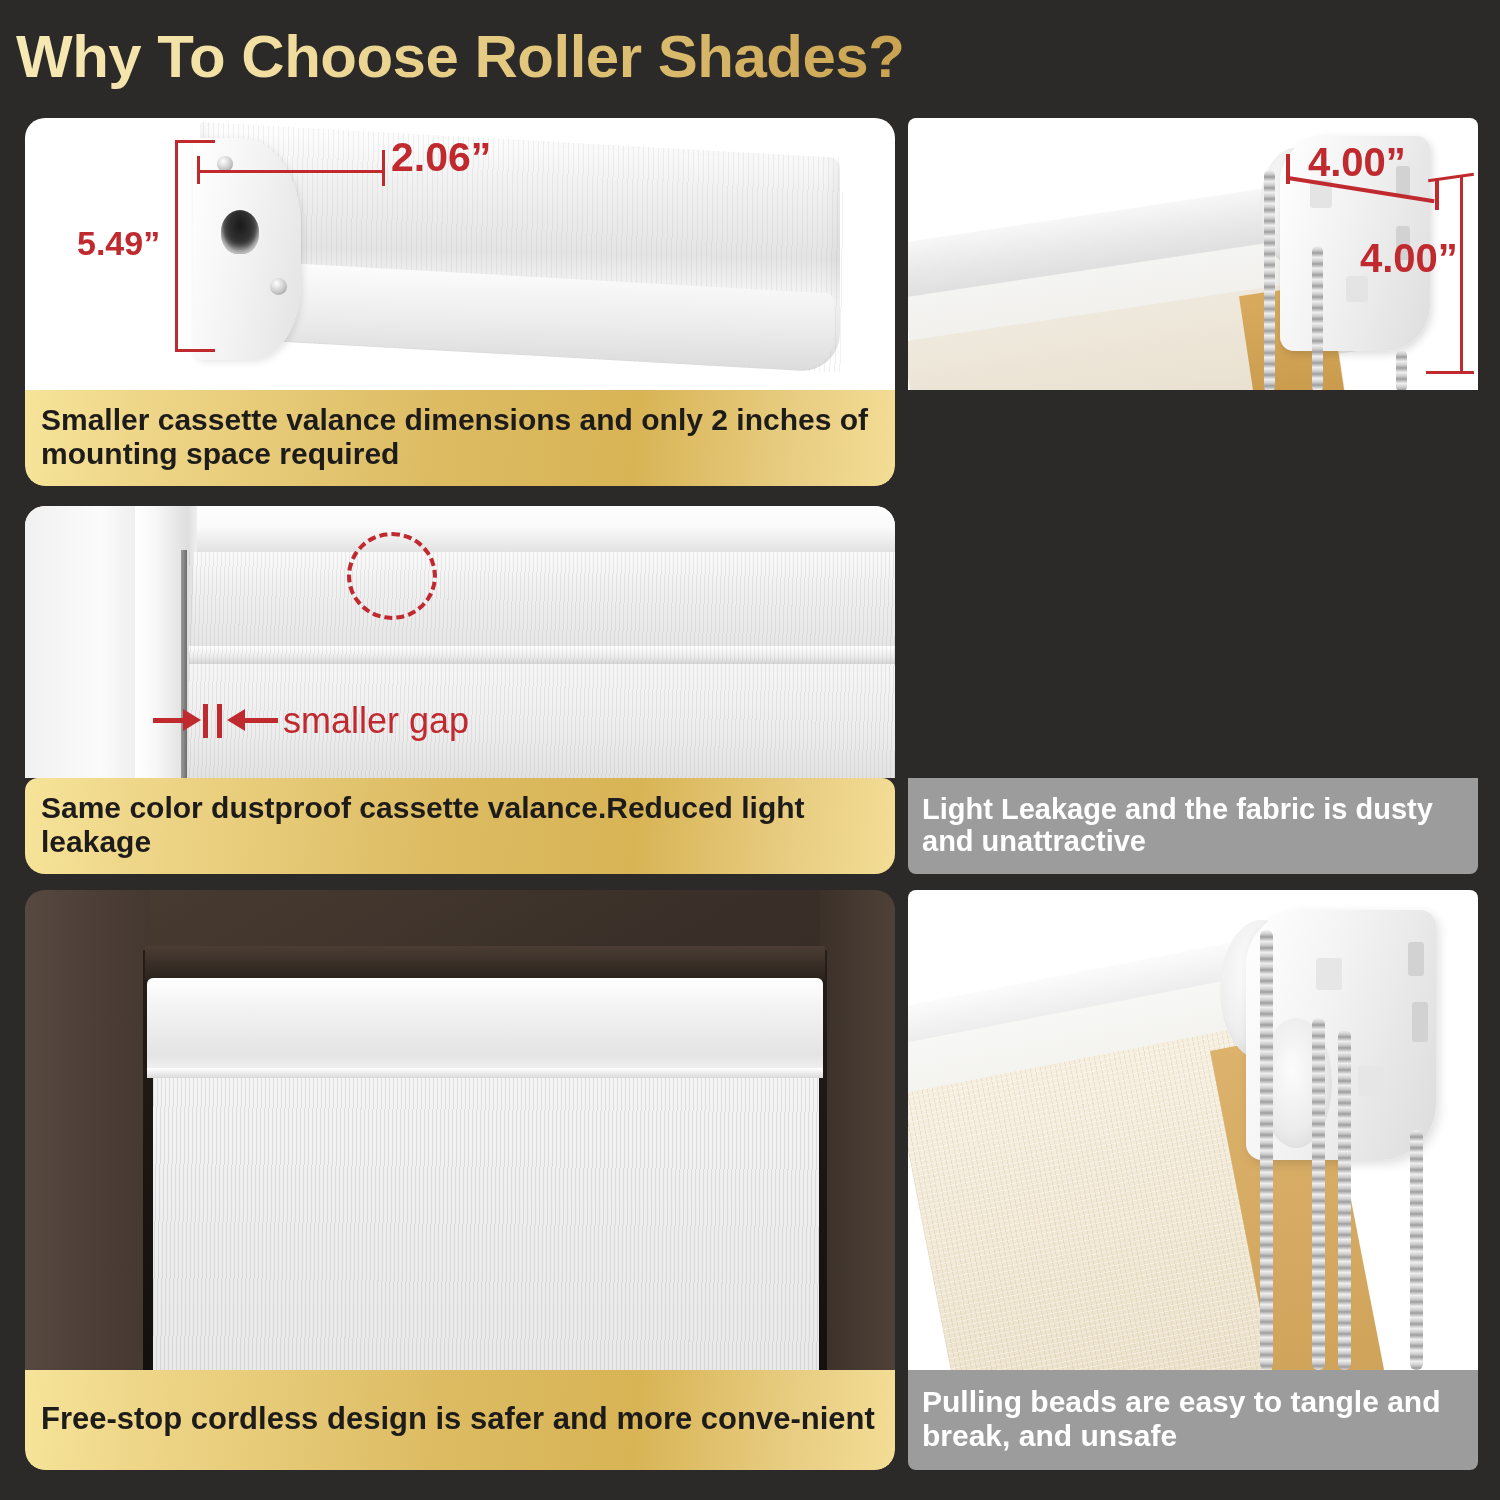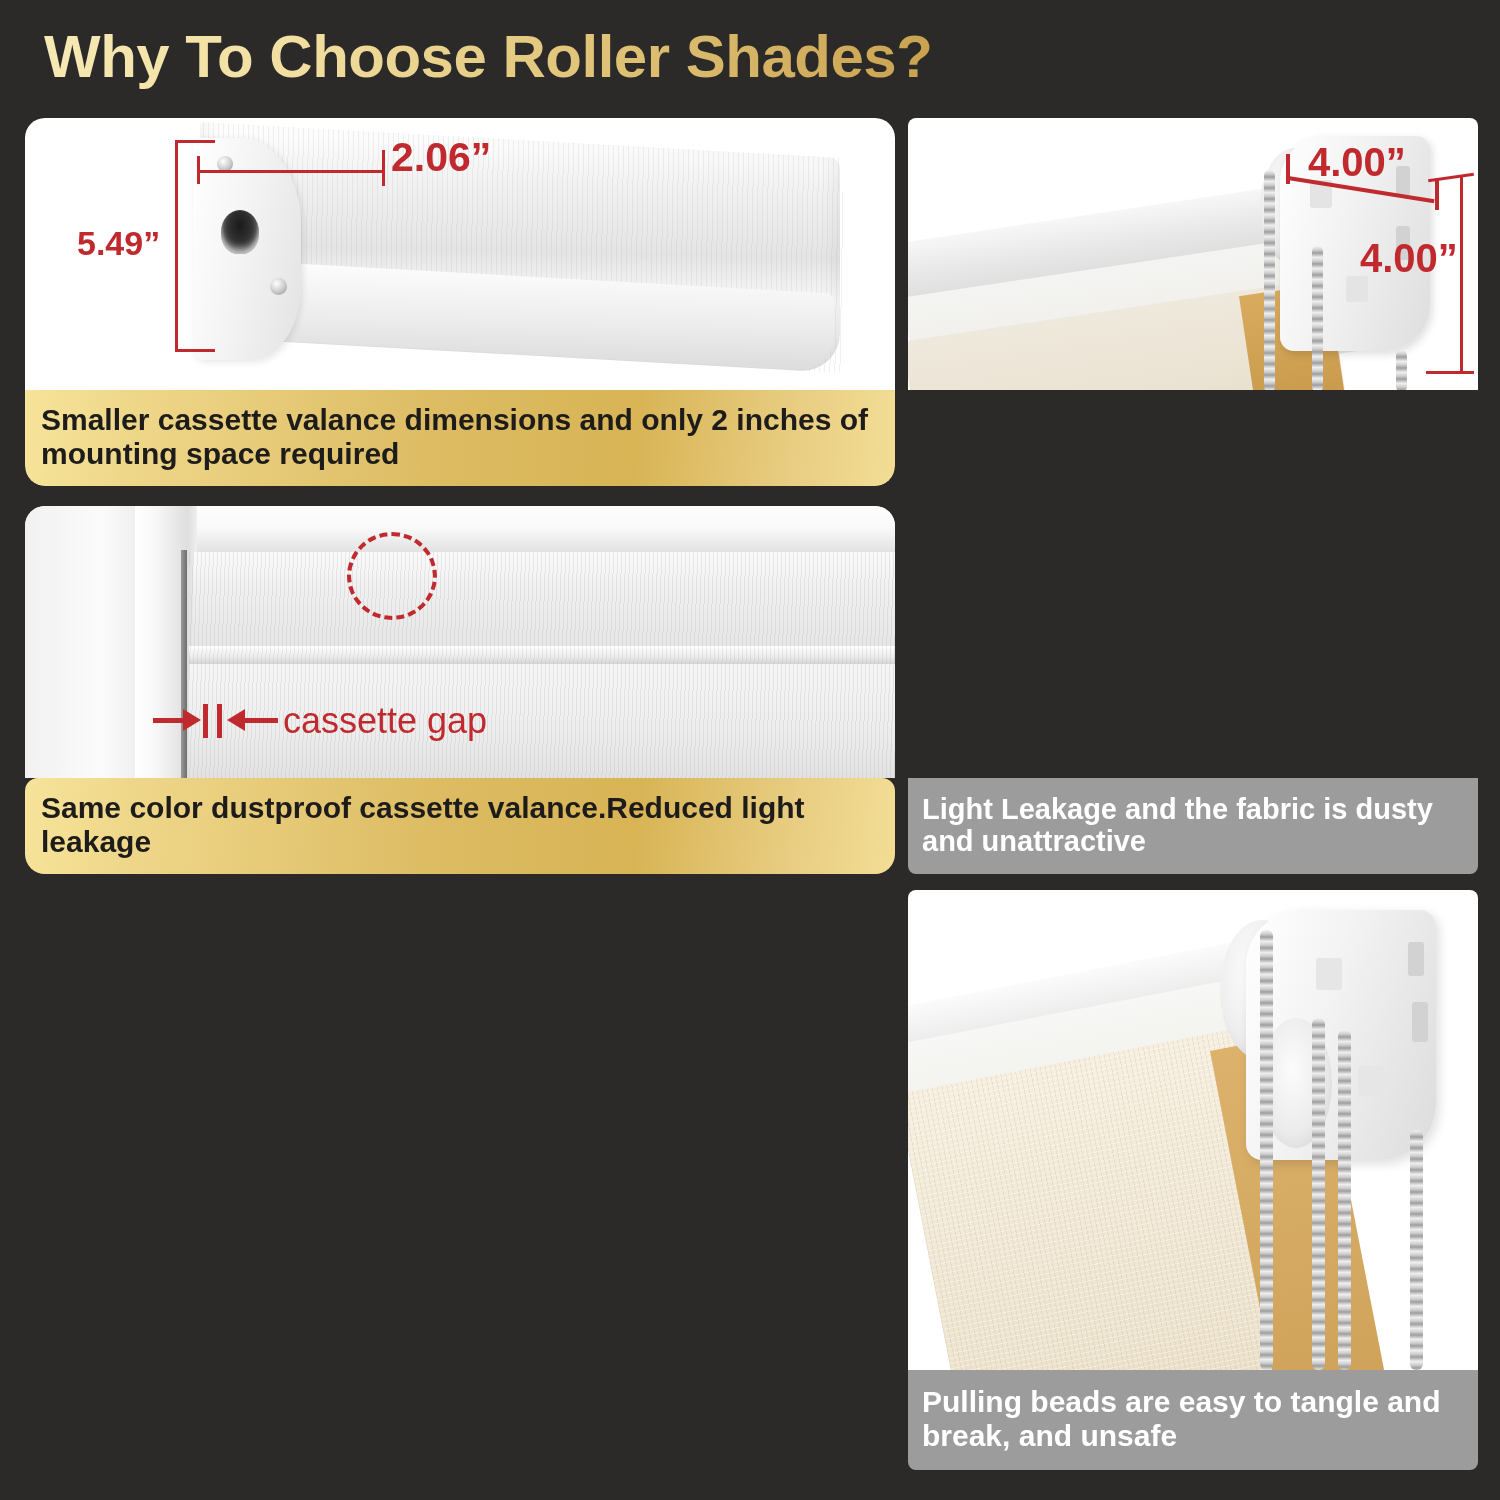--- a/index.html
+++ b/index.html
@@ -15,21 +15,21 @@
   .page {
     position: relative;
     width: 1500px;
     height: 1500px;
     background: #2b2a29;
   }
 
   
   .title {
     position: absolute;
-    left: 44px;
+    left: 16px;
     top: 24px;
     font-size: 60px;
     font-weight: bold;
     letter-spacing: -0.5px;
     line-height: 1.1;
     background: linear-gradient(100deg, #f6e9b4 0%, #f2dfa1 28%, #e0c377 62%, #c9a24f 100%);
     -webkit-background-clip: text;
     background-clip: text;
     color: transparent;
     -webkit-text-fill-color: transparent;
@@ -417,29 +417,52 @@
         <div class="dim" style="left:128px; top:212px; width:32px; height:5px;"></div>
         <div style="position:absolute; left:158px; top:203px; width:0; height:0;
                     border-top:11px solid transparent; border-bottom:11px solid transparent;
                     border-left:18px solid #c02a2f;"></div>
         <div class="dim" style="left:178px; top:198px; width:5px; height:34px;"></div>
         <div class="dim" style="left:192px; top:198px; width:5px; height:34px;"></div>
         <div style="position:absolute; left:202px; top:203px; width:0; height:0;
                     border-top:11px solid transparent; border-bottom:11px solid transparent;
                     border-right:18px solid #c02a2f;"></div>
         <div class="dim" style="left:219px; top:212px; width:34px; height:5px;"></div>
-        <div class="dimtext" style="left:258px; top:194px; font-size:36px; font-weight:normal;">cassette gap</div>
+        <div class="dimtext" style="left:258px; top:194px; font-size:36px; font-weight:normal;">smaller gap</div>
       </div>
       <div class="caption good" style="height:96px; font-size:30px;border-radius:13px;">Same color dustproof cassette valance.Reduced light leakage</div>
     </div>
 
     <div class="panel bad" style="left:908px; top:506px; width:570px; height:368px;">
       <div class="caption bad" style="height:96px; font-size:29px; padding-left:14px;">Light Leakage and the fabric is dusty and unattractive</div>
     </div>
 
+    <div class="panel good" style="left:25px; top:890px; width:870px; height:580px;">
+      <div class="photo" style="height:480px;">
+        <div class="p5-bg"></div>
+        <div class="p5-wall-l"></div>
+        <div class="p5-wall-r"></div>
+        <div class="p5-recess"></div>
+        <div class="p5-reveal"></div>
+
+        <div class="p5-window">
+          <div class="p5-sky"></div>
+
+        </div>
+        <div class="p5-mullion" style="left:186px;"></div>
+        <div class="p5-mullion" style="right:136px;"></div>
+
+        <div class="p5-casstop"></div>
+        <div class="p5-cassline"></div>
+        <div class="p5-shade"></div>
+        <div class="p5-shadetex"></div>
+
+      </div>
+      <div class="caption good" style="height:100px; font-size:31px;">Free-stop cordless design is safer and more conve-nient</div>
+    </div>
 
     <div class="panel bad" style="left:908px; top:890px; width:570px; height:580px;">
       <div class="photo" style="height:480px;">
         <div class="p6-bg"></div>
         <div class="p6-roll"></div>
         <div class="p6-white"></div>
         <div class="p6-cream"></div>
         <div class="p6-creamtex"></div>
         <div class="p6-tan"></div>
         <div class="p6-endcap"></div>

